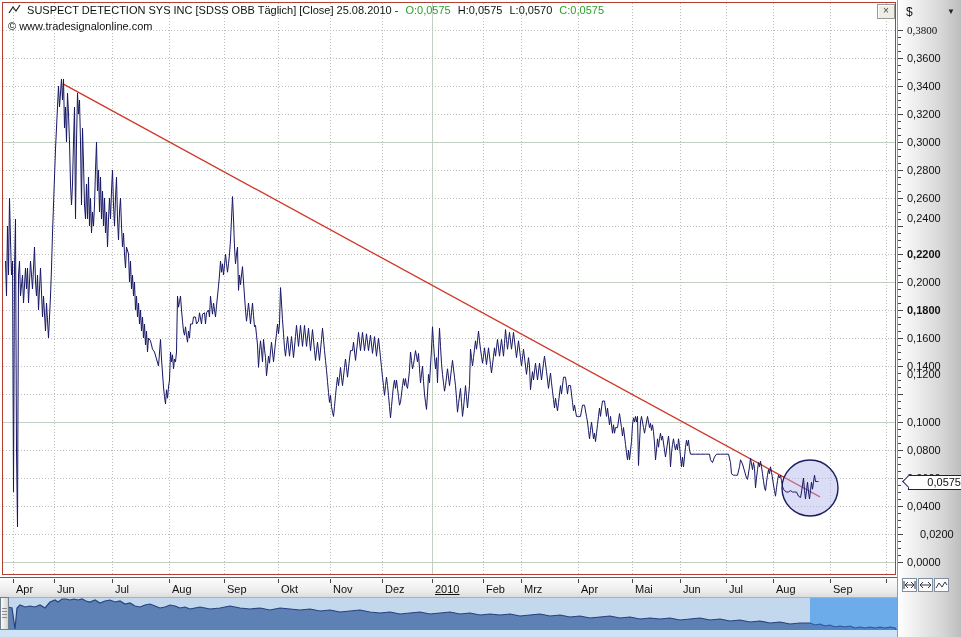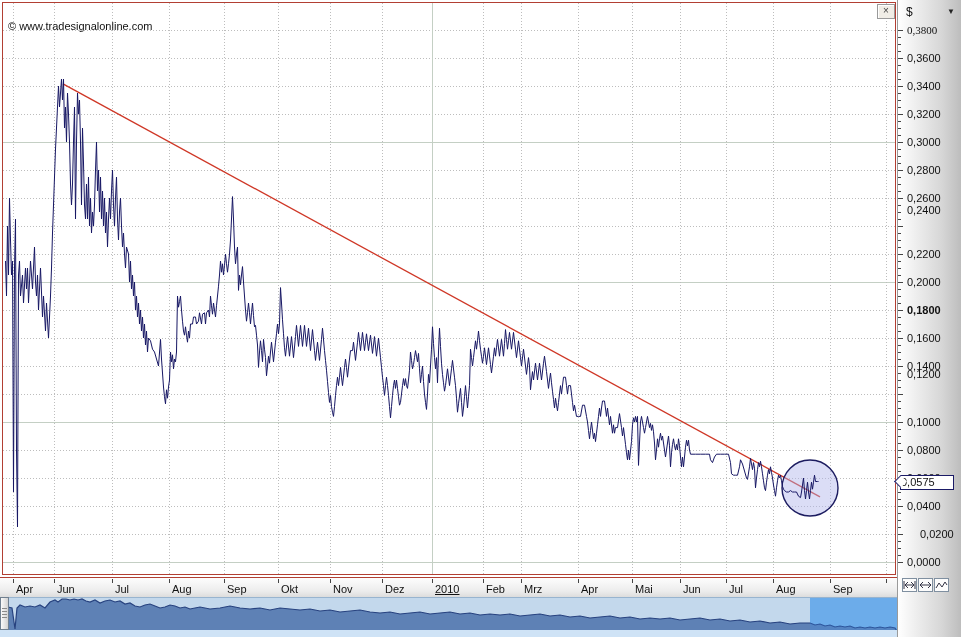--- a/index.html
+++ b/index.html
@@ -14,22 +14,22 @@
   #close-btn{position:absolute;left:877px;top:4px;width:16px;height:13px;background:#f0ede6;
      border:1px solid #9a9a9a;box-shadow:inset 1px 1px 0 #fff;z-index:6;
      font-size:10px;line-height:11px;text-align:center;color:#444;cursor:pointer;}
   #right-panel{position:absolute;left:897px;top:0;width:64px;height:637px;
      background:linear-gradient(90deg,#ffffff 0%,#ededed 30%,#d6d6d6 70%,#bdbdbd 100%);
      border-left:1px solid #9a9a9a;box-sizing:border-box;}
   #currency{position:absolute;left:8px;top:5px;font-size:12px;}
   #axis-dropdown{position:absolute;right:6px;top:7px;font-size:8px;color:#222;cursor:pointer;}
   .ylab{position:absolute;left:9px;height:12px;line-height:12px;}
   .ytick{position:absolute;left:0;height:1px;background:#444;}
-  .price-tag{position:absolute;left:2px;width:52px;height:13px;background:#fff;
-     border:1px solid #1a1a66;z-index:4;text-align:left;line-height:13px;}
+  .price-tag{position:absolute;left:10px;width:52px;height:13px;background:#fff;
+     border:1px solid #1a1a66;z-index:4;text-align:right;line-height:13px;}
   .price-tag::before{content:"";position:absolute;left:-5px;top:1.8px;width:8px;height:8px;
      background:#fff;border-left:1px solid #1a1a66;border-bottom:1px solid #1a1a66;
      transform:rotate(45deg);}
   #xaxis{position:absolute;left:0;top:577px;width:897px;height:25px;
      background:linear-gradient(180deg,#fdfdfd,#ececec 55%,#cfcfcf);
      border-top:1px solid #b23f33;box-sizing:border-box;}
   .xtick{position:absolute;top:1px;width:1px;height:4px;background:#444;}
   .xlab{position:absolute;top:5px;}
   #navigator{position:absolute;left:0;top:597px;width:897px;height:33px;background:#c3d8ec;
      border-top:1px solid #98b4cf;box-sizing:content-box;cursor:pointer;}
@@ -86,20 +86,32 @@
       <line x1="680.5" x2="680.5" y1="3" y2="574" stroke="#bdbdbd" stroke-width="1" stroke-dasharray="1,2" shape-rendering="crispEdges"></line>
       <line x1="726.5" x2="726.5" y1="3" y2="574" stroke="#bdbdbd" stroke-width="1" stroke-dasharray="1,2" shape-rendering="crispEdges"></line>
       <line x1="773.5" x2="773.5" y1="3" y2="574" stroke="#bdbdbd" stroke-width="1" stroke-dasharray="1,2" shape-rendering="crispEdges"></line>
       <line x1="830.5" x2="830.5" y1="3" y2="574" stroke="#bdbdbd" stroke-width="1" stroke-dasharray="1,2" shape-rendering="crispEdges"></line>
       <line x1="886.5" x2="886.5" y1="3" y2="574" stroke="#bdbdbd" stroke-width="1" stroke-dasharray="1,2" shape-rendering="crispEdges"></line>
       <rect x="2.5" y="2.5" width="893" height="572" fill="none" stroke="#b23f33" stroke-width="1" shape-rendering="crispEdges"></rect>
       <line x1="63" y1="83.89999999999998" x2="820" y2="496.9" stroke="#cf3726" stroke-width="1.3"></line>
       <circle cx="810" cy="487.94" r="28" fill="rgba(175,180,235,0.45)" stroke="#1c1c60" stroke-width="1.4"></circle>
       <path d="M5.5,261.0 L6.5,296.0 L7.5,226.0 L8.5,275.0 L9.5,198.0 L10.5,240.0 L11.5,275.0 L12.5,261.0 L13.5,492.0 L14.5,268.0 L15.5,219.0 L16.5,450.0 L17.5,527.0 L18.5,275.0 L19.5,261.0 L20.5,296.0 L22.5,275.0 L23.5,303.0 L25.5,268.0 L26.5,289.0 L27.5,268.0 L28.5,303.0 L30.5,261.0 L32.5,289.0 L34.5,247.0 L35.5,282.0 L36.5,296.0 L37.5,275.0 L38.5,310.0 L40.5,268.0 L42.5,317.0 L43.5,296.0 L45.5,331.0 L46.5,303.0 L48.5,338.0 L49.5,317.0 L50.5,296.0 L51.5,268.0 L52.5,233.0 L53.5,205.0 L54.5,177.0 L55.5,149.0 L56.5,128.0 L57.5,107.0 L58.5,86.0 L59.5,107.0 L60.5,93.0 L61.5,79.0 L62.5,100.0 L63.5,79.0 L64.5,128.0 L65.5,107.0 L66.5,142.0 L67.5,93.0 L68.5,114.0 L69.5,142.0 L70.5,184.0 L71.5,205.0 L72.5,184.0 L73.5,142.0 L74.5,107.0 L75.5,219.0 L76.5,142.0 L77.5,93.0 L78.5,114.0 L79.5,100.0 L80.5,142.0 L81.5,205.0 L82.5,128.0 L83.5,163.0 L84.5,205.0 L85.5,219.0 L86.5,184.0 L87.5,219.0 L88.5,177.0 L89.5,226.0 L90.5,198.0 L91.5,233.0 L92.5,212.0 L93.5,226.0 L94.5,205.0 L95.5,170.0 L96.5,142.0 L97.5,191.0 L98.5,170.0 L99.5,212.0 L100.5,177.0 L101.5,219.0 L102.5,191.0 L103.5,226.0 L104.5,198.0 L105.5,233.0 L106.5,212.0 L107.5,247.0 L108.5,219.0 L109.5,198.0 L110.5,219.0 L111.5,191.0 L112.5,170.0 L113.5,205.0 L114.5,226.0 L115.5,198.0 L116.5,177.0 L117.5,219.0 L118.5,240.0 L119.5,212.0 L120.5,198.0 L121.5,226.0 L122.5,247.0 L123.5,233.0 L124.5,254.0 L125.5,268.0 L126.5,247.0 L128.5,254.0 L129.5,282.0 L130.5,261.0 L131.5,289.0 L132.5,275.0 L133.5,296.0 L134.5,282.0 L135.5,310.0 L136.5,296.0 L137.5,317.0 L138.5,303.0 L139.5,324.0 L140.5,310.0 L141.5,331.0 L142.5,317.0 L143.5,338.0 L144.5,324.0 L145.5,345.0 L146.5,331.0 L147.5,352.0 L148.5,338.0 L150.5,340.8 L152.5,349.2 L154.5,352.0 L156.5,359.0 L158.5,366.0 L160.5,339.4 L161.5,359.0 L162.5,373.0 L163.5,387.0 L164.5,396.8 L165.5,403.8 L166.5,389.8 L167.5,398.2 L168.5,387.0 L169.5,380.0 L170.5,352.0 L171.5,361.8 L172.5,354.8 L173.5,368.8 L174.5,359.0 L175.5,361.8 L176.5,352.0 L177.5,296.0 L178.5,307.2 L179.5,301.6 L180.5,296.0 L181.5,310.0 L182.5,321.2 L183.5,331.0 L184.5,335.2 L185.5,326.8 L186.5,335.2 L187.5,342.2 L188.5,331.0 L189.5,338.0 L190.5,324.0 L192.5,324.0 L193.5,317.0 L195.5,317.0 L196.5,324.0 L198.5,321.2 L199.5,312.8 L201.5,324.0 L202.5,314.2 L204.5,312.8 L205.5,324.0 L206.5,312.8 L208.5,310.0 L209.5,317.0 L210.5,296.0 L211.5,305.8 L212.5,314.2 L213.5,303.0 L214.5,310.0 L215.5,317.0 L216.5,305.8 L217.5,296.0 L218.5,286.2 L219.5,275.0 L220.5,261.0 L221.5,272.2 L222.5,263.8 L223.5,275.0 L224.5,265.2 L225.5,254.0 L226.5,263.8 L227.5,272.2 L228.5,263.8 L229.5,254.0 L230.5,240.0 L231.5,219.0 L232.5,196.6 L233.5,219.0 L234.5,247.0 L235.5,263.8 L236.5,254.0 L237.5,247.0 L238.5,290.4 L239.5,275.0 L240.5,284.8 L241.5,275.0 L242.5,266.6 L243.5,282.0 L244.5,296.0 L245.5,310.0 L246.5,321.2 L247.5,312.8 L248.5,303.0 L249.5,312.8 L250.5,324.0 L251.5,312.8 L252.5,303.0 L253.5,315.6 L254.5,326.8 L255.5,325.4 L256.5,335.2 L257.5,345.0 L258.5,367.4 L259.5,352.0 L260.5,340.8 L261.5,350.6 L262.5,361.8 L263.5,339.4 L264.5,349.2 L265.5,357.6 L266.5,375.8 L267.5,366.0 L268.5,356.2 L269.5,363.2 L270.5,352.0 L271.5,342.2 L272.5,352.0 L273.5,361.8 L274.5,352.0 L275.5,342.2 L276.5,333.8 L277.5,324.0 L278.5,333.8 L279.5,324.0 L280.5,287.6 L281.5,303.0 L282.5,319.8 L283.5,333.8 L284.5,347.8 L285.5,356.2 L287.5,336.6 L289.5,356.2 L291.5,336.6 L293.5,357.6 L295.5,336.6 L296.5,325.4 L298.5,346.4 L300.5,325.4 L302.5,346.4 L304.5,325.4 L306.5,346.4 L308.5,328.2 L310.5,350.6 L312.5,329.6 L314.5,350.6 L315.5,360.4 L317.5,342.2 L319.5,360.4 L321.5,339.4 L322.5,328.2 L324.5,350.6 L325.5,360.4 L326.5,370.2 L327.5,381.4 L328.5,392.6 L329.5,402.4 L330.5,395.4 L331.5,406.6 L332.5,412.2 L333.5,416.4 L334.5,406.6 L335.5,395.4 L336.5,385.6 L337.5,377.2 L338.5,385.6 L339.5,377.2 L340.5,367.4 L341.5,377.2 L342.5,385.6 L344.5,367.4 L345.5,359.0 L346.5,367.4 L347.5,377.2 L349.5,359.0 L350.5,350.6 L352.5,350.6 L353.5,342.2 L355.5,360.4 L357.5,342.2 L358.5,332.4 L360.5,350.6 L362.5,332.4 L364.5,350.6 L365.5,342.2 L366.5,333.8 L368.5,350.6 L370.5,335.2 L372.5,353.4 L374.5,336.6 L376.5,356.2 L378.5,338.0 L380.5,357.6 L381.5,367.4 L382.5,377.2 L383.5,385.6 L384.5,395.4 L385.5,385.6 L386.5,377.2 L387.5,385.6 L388.5,395.4 L389.5,406.6 L390.5,417.8 L391.5,406.6 L392.5,395.4 L393.5,385.6 L394.5,380.0 L395.5,388.4 L396.5,380.0 L397.5,388.4 L398.5,396.8 L399.5,405.2 L400.5,402.4 L401.5,394.0 L402.5,385.6 L403.5,378.6 L404.5,385.6 L405.5,378.6 L406.5,385.6 L407.5,388.4 L408.5,380.0 L409.5,370.2 L410.5,352.0 L411.5,360.4 L412.5,368.8 L413.5,364.6 L414.5,357.6 L415.5,350.6 L416.5,356.2 L417.5,361.8 L418.5,353.4 L419.5,368.8 L420.5,382.8 L421.5,374.4 L422.5,366.0 L423.5,381.4 L424.5,394.0 L425.5,402.4 L426.5,409.4 L427.5,394.0 L428.5,374.4 L429.5,382.8 L430.5,366.0 L431.5,349.2 L432.5,326.8 L433.5,343.6 L434.5,357.6 L435.5,368.8 L436.5,357.6 L437.5,382.8 L438.5,352.0 L439.5,328.2 L440.5,346.4 L441.5,363.2 L442.5,374.4 L443.5,382.8 L444.5,391.2 L445.5,385.6 L447.5,368.8 L449.5,385.6 L451.5,368.8 L452.5,360.4 L454.5,377.2 L455.5,385.6 L456.5,398.2 L457.5,412.2 L458.5,403.8 L460.5,388.4 L461.5,402.4 L462.5,416.4 L463.5,408.0 L464.5,396.8 L465.5,385.6 L466.5,396.8 L467.5,408.0 L468.5,396.8 L469.5,385.6 L470.5,349.2 L471.5,357.6 L472.5,366.0 L473.5,357.6 L474.5,349.2 L475.5,340.8 L476.5,349.2 L477.5,340.8 L478.5,331.0 L479.5,340.8 L480.5,349.2 L481.5,356.2 L482.5,363.2 L483.5,356.2 L484.5,347.8 L486.5,364.6 L488.5,347.8 L490.5,364.6 L491.5,373.0 L493.5,356.2 L494.5,347.8 L495.5,356.2 L496.5,347.8 L497.5,339.4 L499.5,356.2 L501.5,339.4 L503.5,356.2 L504.5,343.6 L505.5,329.6 L506.5,339.4 L507.5,349.2 L508.5,340.8 L509.5,332.4 L511.5,349.2 L513.5,332.4 L515.5,349.2 L516.5,357.6 L518.5,340.8 L520.5,357.6 L521.5,366.0 L523.5,349.2 L525.5,366.0 L526.5,374.4 L528.5,357.6 L529.5,366.0 L530.5,389.8 L531.5,380.0 L532.5,371.6 L533.5,380.0 L535.5,363.2 L537.5,380.0 L539.5,363.2 L541.5,380.0 L543.5,363.2 L544.5,356.2 L546.5,371.6 L547.5,380.0 L548.5,388.4 L549.5,380.0 L550.5,373.0 L551.5,382.8 L552.5,391.2 L553.5,399.6 L554.5,408.0 L555.5,398.2 L556.5,405.2 L557.5,410.8 L558.5,402.4 L560.5,385.6 L561.5,394.0 L563.5,377.2 L565.5,377.2 L566.5,385.6 L567.5,394.0 L568.5,385.6 L570.5,385.6 L572.5,402.4 L573.5,410.8 L574.5,405.2 L576.5,416.4 L578.5,416.4 L580.5,416.4 L582.5,405.2 L584.5,405.2 L586.5,416.4 L587.5,422.0 L588.5,430.4 L589.5,438.8 L590.5,430.4 L591.5,422.0 L593.5,438.8 L594.5,433.2 L595.5,441.6 L596.5,433.2 L597.5,424.8 L598.5,416.4 L599.5,408.0 L600.5,416.4 L601.5,408.0 L602.5,401.0 L604.5,401.0 L606.5,416.4 L607.5,408.0 L609.5,424.8 L610.5,416.4 L612.5,433.2 L613.5,424.8 L614.5,433.2 L615.5,427.6 L617.5,427.6 L619.5,413.6 L621.5,427.6 L622.5,436.0 L623.5,427.6 L624.5,436.0 L625.5,444.4 L626.5,452.8 L627.5,459.8 L628.5,450.0 L629.5,459.8 L631.5,441.6 L632.5,424.8 L633.5,417.8 L634.5,422.0 L635.5,416.4 L636.5,422.0 L637.5,416.4 L638.5,465.4 L639.5,443.0 L640.5,422.0 L641.5,416.4 L642.5,422.0 L643.5,427.6 L644.5,433.2 L645.5,427.6 L646.5,422.0 L647.5,416.4 L648.5,422.0 L649.5,427.6 L650.5,423.4 L651.5,430.4 L652.5,424.8 L653.5,431.8 L654.5,443.0 L655.5,459.8 L656.5,450.0 L657.5,438.8 L658.5,447.2 L659.5,438.8 L660.5,433.2 L661.5,440.2 L662.5,436.0 L663.5,443.0 L664.5,450.0 L665.5,457.0 L666.5,450.0 L667.5,443.0 L668.5,436.0 L669.5,445.8 L670.5,466.8 L671.5,452.8 L672.5,444.4 L673.5,438.8 L674.5,445.8 L675.5,450.0 L676.5,444.4 L677.5,450.0 L678.5,438.8 L679.5,445.8 L680.5,457.0 L681.5,466.8 L682.5,457.0 L683.5,466.8 L684.5,457.0 L685.5,447.2 L686.5,440.2 L687.5,445.8 L688.5,440.2 L689.5,450.0 L690.5,454.2 L695.5,454.2 L700.5,454.2 L705.5,454.2 L709.5,454.2 L710.5,459.8 L712.5,462.6 L714.5,457.0 L716.5,454.2 L720.5,454.2 L724.5,454.2 L728.5,454.2 L730.5,462.6 L731.5,473.8 L733.5,475.2 L735.5,475.2 L737.5,475.2 L739.5,466.8 L740.5,459.8 L742.5,464.0 L744.5,471.0 L746.5,478.0 L747.5,479.4 L749.5,466.8 L750.5,458.4 L751.5,464.0 L752.5,469.6 L753.5,462.6 L754.5,468.2 L755.5,487.8 L756.5,478.0 L757.5,469.6 L758.5,462.6 L759.5,466.8 L760.5,461.2 L761.5,466.8 L762.5,473.8 L763.5,480.8 L764.5,487.8 L765.5,490.6 L766.5,482.2 L767.5,475.2 L768.5,469.6 L769.5,473.8 L770.5,466.8 L771.5,472.4 L772.5,478.0 L773.5,485.0 L774.5,490.6 L775.5,496.2 L776.5,487.8 L777.5,480.8 L778.5,475.2 L779.5,478.0 L780.5,475.2 L781.5,480.8 L782.5,486.4 L783.5,489.2 L784.5,490.6 L786.5,492.0 L788.5,492.0 L790.5,490.6 L792.5,492.0 L794.5,492.0 L796.5,492.0 L798.5,496.2 L800.5,497.6 L801.5,492.0 L802.5,485.0 L803.5,478.0 L804.5,490.6 L805.5,499.0 L806.5,490.6 L807.5,482.2 L808.5,492.0 L809.5,499.0 L810.5,490.6 L811.5,482.2 L812.5,489.2 L813.5,482.2 L814.5,475.2 L815.5,481.5 L817.5,481.5 L818.5,481.5" fill="none" stroke="#171764" stroke-width="1"></path>
     </svg>
+  <div id="title-row">
+    <span style="margin-right:2px;">
+      <svg width="14" height="11" viewBox="0 0 14 11" style="vertical-align:-1px;">
+          <polyline points="1,9 5,3 8,7 12,1" fill="none" stroke="#222" stroke-width="1.2"></polyline>
+        </svg>
+    </span>
+    <span>SUSPECT DETECTION SYS INC [SDSS OBB  Täglich] [Close] 25.08.2010 -</span>
+    <span class="green">O:0,0575</span>
+    <span>H:0,0575</span>
+    <span>L:0,0570</span>
+    <span class="green">C:0,0575</span>
+  </div>
   <div id="watermark">© www.tradesignalonline.com</div>
   <div id="close-btn">×</div>
 </div>
 
 <div id="right-panel">
   <div id="currency">$</div>
   <div id="axis-dropdown">▼</div>
   <div id="ylabels">
       <div class="ytick" style="top: 30px; width: 5px;"></div>
       <div class="ylab" style="top: 24px; font-family: Liberation Serif, serif;">0,3800</div>
@@ -109,23 +121,23 @@
       <div class="ylab" style="top: 80px;">0,3400</div>
       <div class="ytick" style="top: 114px; width: 5px;"></div>
       <div class="ylab" style="top: 108px;">0,3200</div>
       <div class="ytick" style="top: 142px; width: 5px;"></div>
       <div class="ylab" style="top: 136px;">0,3000</div>
       <div class="ytick" style="top: 170px; width: 5px;"></div>
       <div class="ylab" style="top: 164px;">0,2800</div>
       <div class="ytick" style="top: 198px; width: 5px;"></div>
       <div class="ylab" style="top: 192px;">0,2600</div>
       <div class="ytick" style="top: 226px; width: 5px;"></div>
-      <div class="ylab" style="top: 204px;">0,2400</div>
+      <div class="ylab" style="top: 212px;">0,2400</div>
       <div class="ytick" style="top: 254px; width: 5px;"></div>
-      <div class="ylab" style="top: 248px;">0,2200</div>
+      <div class="ylab" style="top: 248px; font-weight: bold;">0,2200</div>
       <div class="ytick" style="top: 282px; width: 5px;"></div>
       <div class="ylab" style="top: 276px;">0,2000</div>
       <div class="ytick" style="top: 310px; width: 5px;"></div>
       <div class="ylab" style="top: 304px; font-weight: bold;">0,1800</div>
       <div class="ytick" style="top: 338px; width: 5px;"></div>
       <div class="ylab" style="top: 332px;">0,1600</div>
       <div class="ytick" style="top: 366px; width: 5px;"></div>
       <div class="ylab" style="top: 360px;">0,1400</div>
       <div class="ytick" style="top: 394px; width: 5px;"></div>
       <div class="ylab" style="top: 368px;">0,1200</div>

